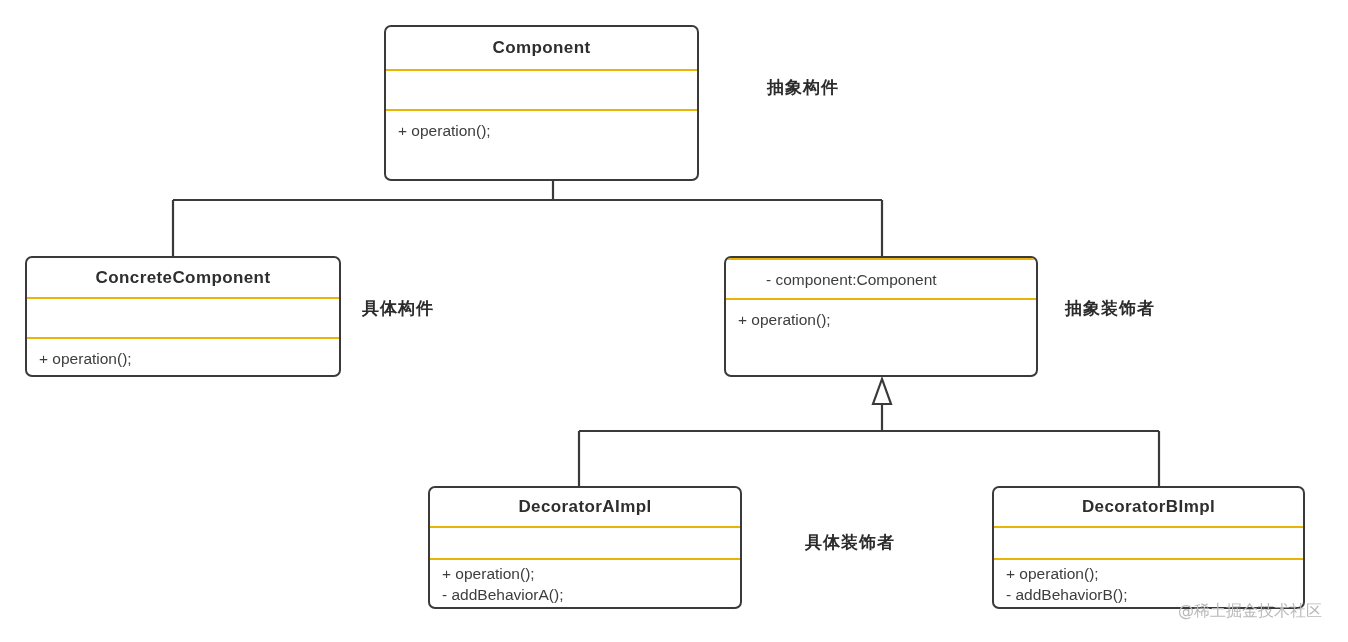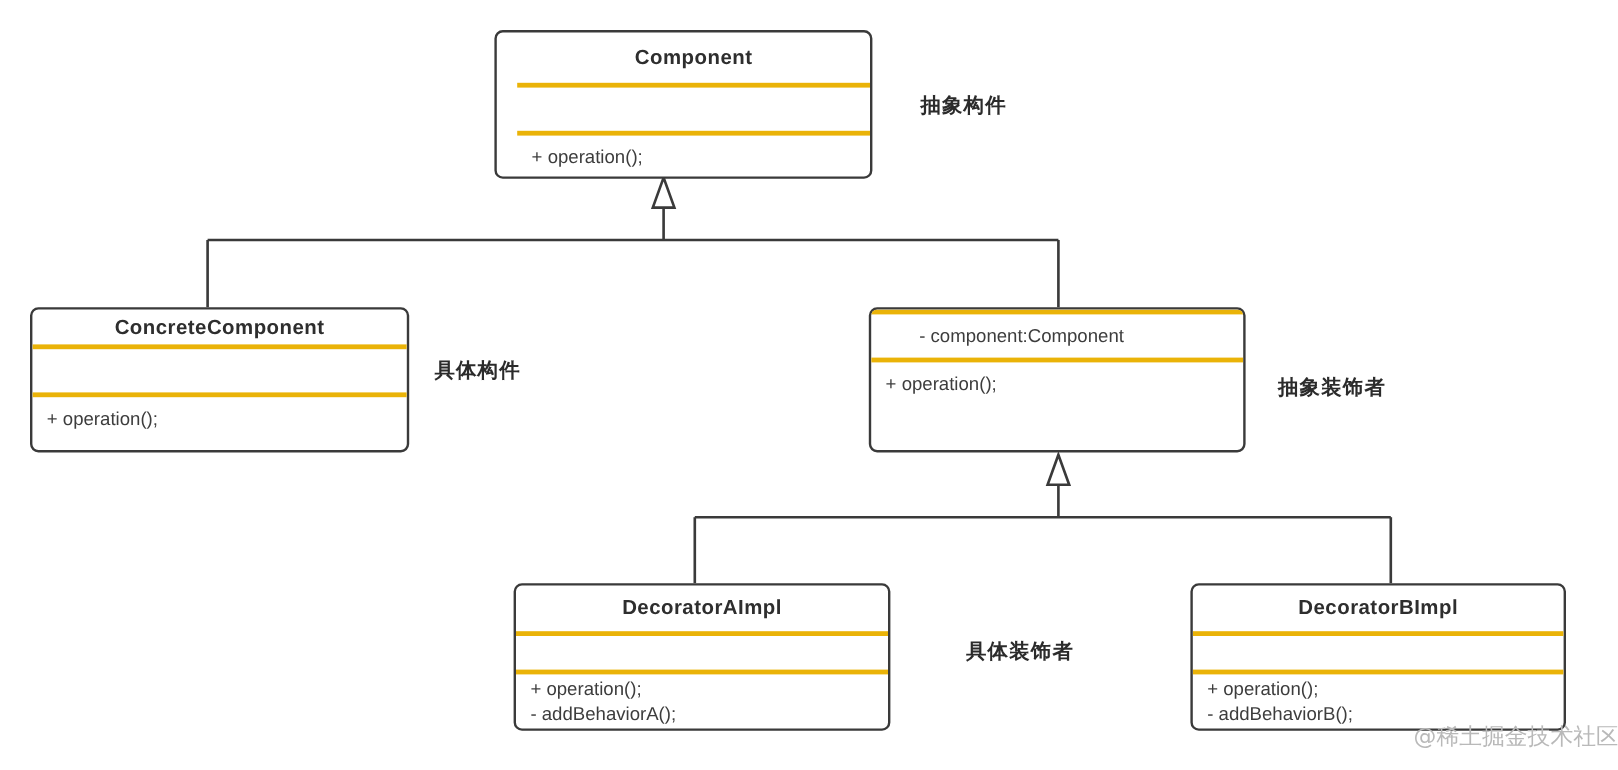--- a/index.html
+++ b/index.html
@@ -39,21 +39,21 @@
     font-weight: bold;
     font-size: 17px;
     color: #2e2e2e;
     letter-spacing: 0.4px;
     box-sizing: border-box;
     display: flex;
     align-items: center;
     justify-content: center;
   }
   .uml-sep {
-    border-top: 4px solid #eab308;
+    border-top: 2px solid #eab308;
   }
   .uml-compartment {
     box-sizing: border-box;
     padding: 0 12px;
     display: flex;
     flex-direction: column;
     justify-content: center;
   }
   .uml-member {
     font-size: 15.5px;
@@ -71,21 +71,21 @@
     font-weight: bold;
     font-size: 17px;
     color: #2b2b2b;
     letter-spacing: 1px;
     white-space: nowrap;
     z-index: 3;
   }
   .watermark {
     position: absolute;
     font-family: "DejaVu Sans", "Liberation Sans", sans-serif;
-    font-size: 19px;
+    font-size: 16px;
     color: #b9b9b9;
     white-space: nowrap;
     z-index: 4;
   }
 </style>
 </head>
 <body>
 
 <div id="canvas">
 
@@ -101,30 +101,30 @@
       <path d="M 579 431 L 1159 431"></path>
       <path d="M 579 431 L 579 486"></path>
       <path d="M 1159 431 L 1159 486"></path>
     </g>
     <g stroke="#3a3a3a" stroke-width="2.2" fill="#ffffff" stroke-linejoin="miter">
       <polygon points="553,148 544,173 562,173"></polygon>
       <polygon points="882,379 873,404 891,404"></polygon>
     </g>
   </svg>
 
-  <div class="uml-class" style="left:412px; top:25px; width:315px; height:124px;padding-left:17px;">
+  <div class="uml-class" style="left:384px; top:25px; width:315px; height:156px;">
     <div class="uml-name" style="height:42px;">Component</div>
     <div class="uml-sep uml-compartment empty-compartment" style="height:40px;"></div>
     <div class="uml-sep uml-compartment" style="height:40px;">
       <div class="uml-member">+ operation();</div>
     </div>
   </div>
 
   <div class="uml-class" style="left:25px; top:256px; width:316px; height:121px;">
-    <div class="uml-name" style="height:29px;">ConcreteComponent</div>
+    <div class="uml-name" style="height:39px;">ConcreteComponent</div>
     <div class="uml-sep uml-compartment empty-compartment" style="height:40px;"></div>
     <div class="uml-sep uml-compartment" style="height:40px;">
       <div class="uml-member">+ operation();</div>
     </div>
   </div>
 
   <div class="uml-class" style="left:724px; top:256px; width:314px; height:121px;">
     <div class="uml-sep uml-compartment" style="height:40px;padding-left:40px;">
       <div class="uml-member">- component:Component</div>
     </div>
@@ -148,19 +148,19 @@
     <div class="uml-sep uml-compartment" style="height:49px;">
       <div class="uml-member">+ operation();</div>
       <div class="uml-member">- addBehaviorB();</div>
     </div>
   </div>
 
   <div class="cn-note" style="left:767px; top:76px;">抽象构件</div>
 
   <div class="cn-note" style="left:362px; top:297px;">具体构件</div>
 
-  <div class="cn-note" style="left:1065px; top:311px;text-align:right;">抽象装饰者</div>
+  <div class="cn-note" style="left:1065px; top:297px;text-align:right;">抽象装饰者</div>
 
   <div class="cn-note" style="left:805px; top:531px;">具体装饰者</div>
 
   <div class="watermark" style="left:1178px; top:601px;">@稀土掘金技术社区</div>
 
 </div>
 
 </body></html>

